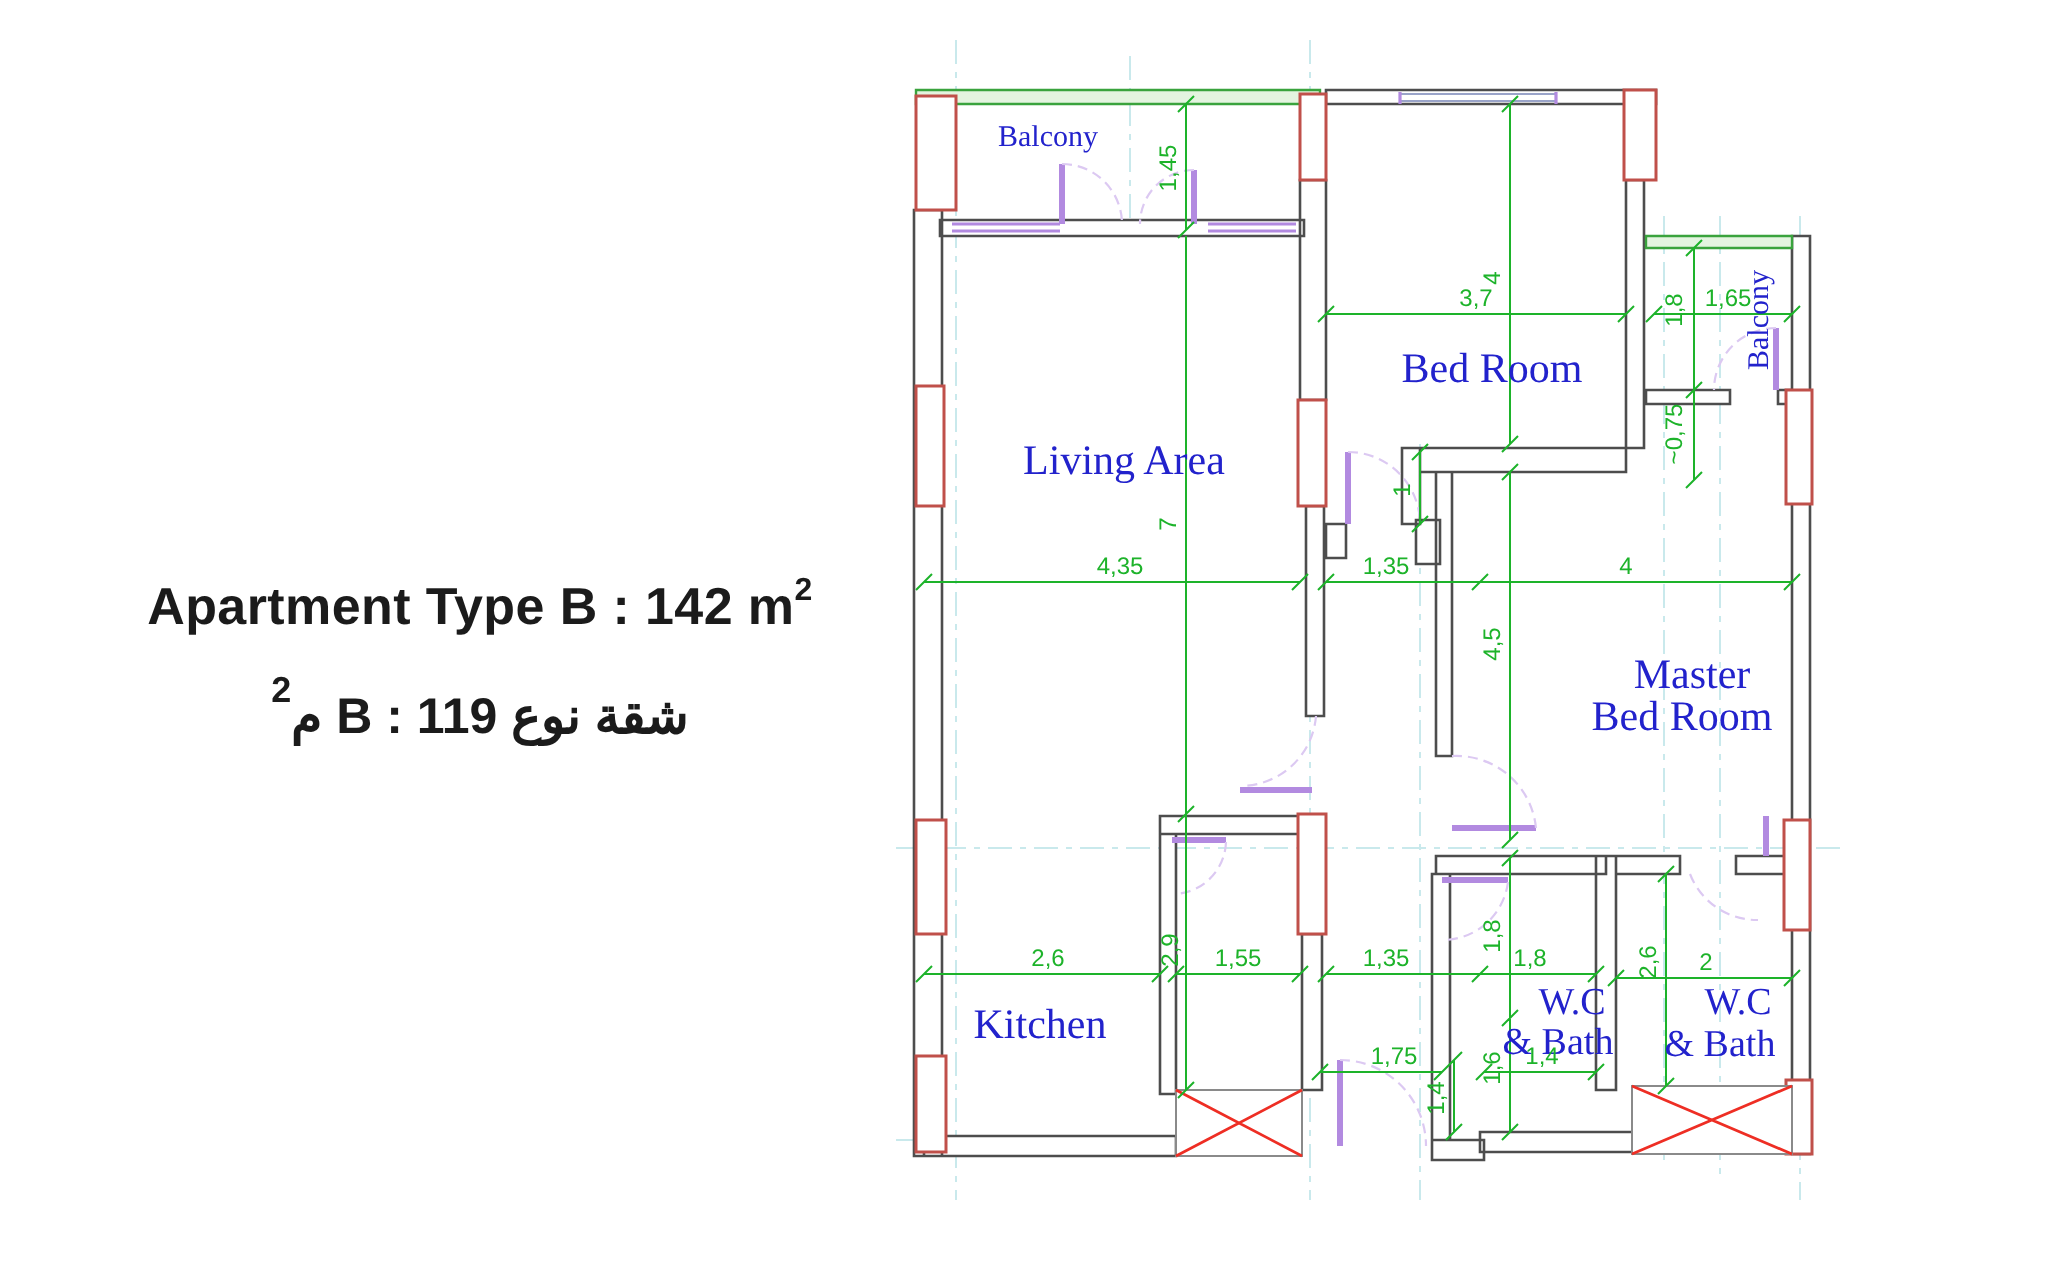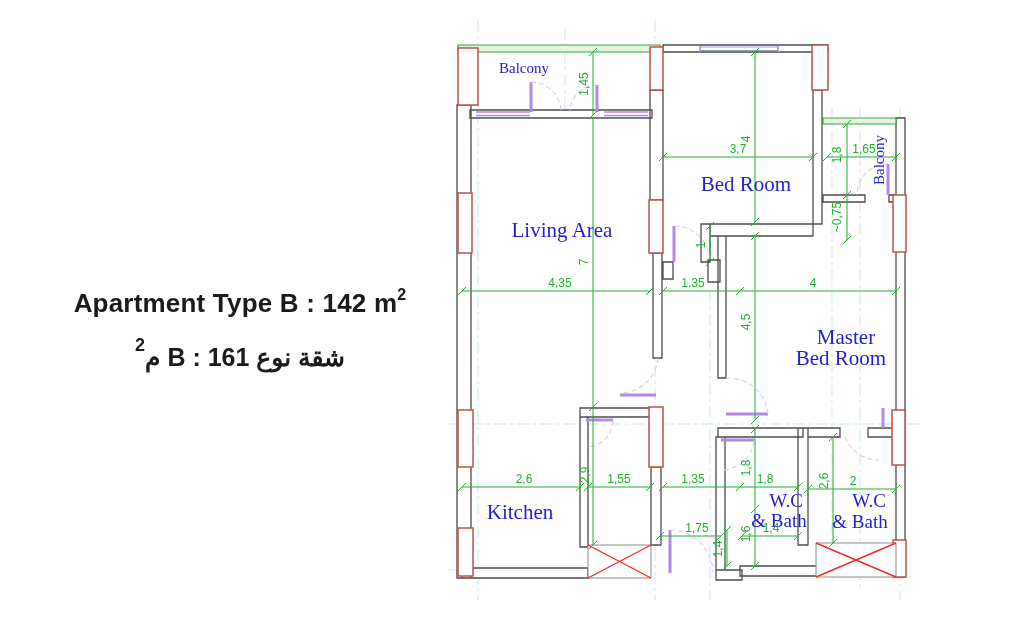--- a/index.html
+++ b/index.html
@@ -165,16 +165,16 @@
     <text class="dtext" x="750" y="534" transform="rotate(-90 750 534)">1,6</text>
     <text class="dtext" x="722" y="549" transform="rotate(-90 722 549)">1,4</text>
     <text class="dtext" x="705" y="245" transform="rotate(-90 705 245)">1</text>
     <text class="dtext" x="828" y="481" transform="rotate(-90 828 481)">2,6</text>
     <text class="dtext" x="841" y="155" transform="rotate(-90 841 155)">1,8</text>
     <text class="dtext" x="841" y="217" transform="rotate(-90 841 217)">~0,75</text>
   </svg>
 
   <div class="title-block">
     <div class="title-en"><span>Apartment Type B : 142 m</span><sup>2</sup></div>
-    <div class="title-ar" dir="rtl"><span>شقة نوع B  :  161 م</span><sup>2</sup></div>
+    <div class="title-ar" dir="rtl"><span>شقة نوع B  :  119 م</span><sup>2</sup></div>
   </div>
 
 </div>
 
 </body></html>

